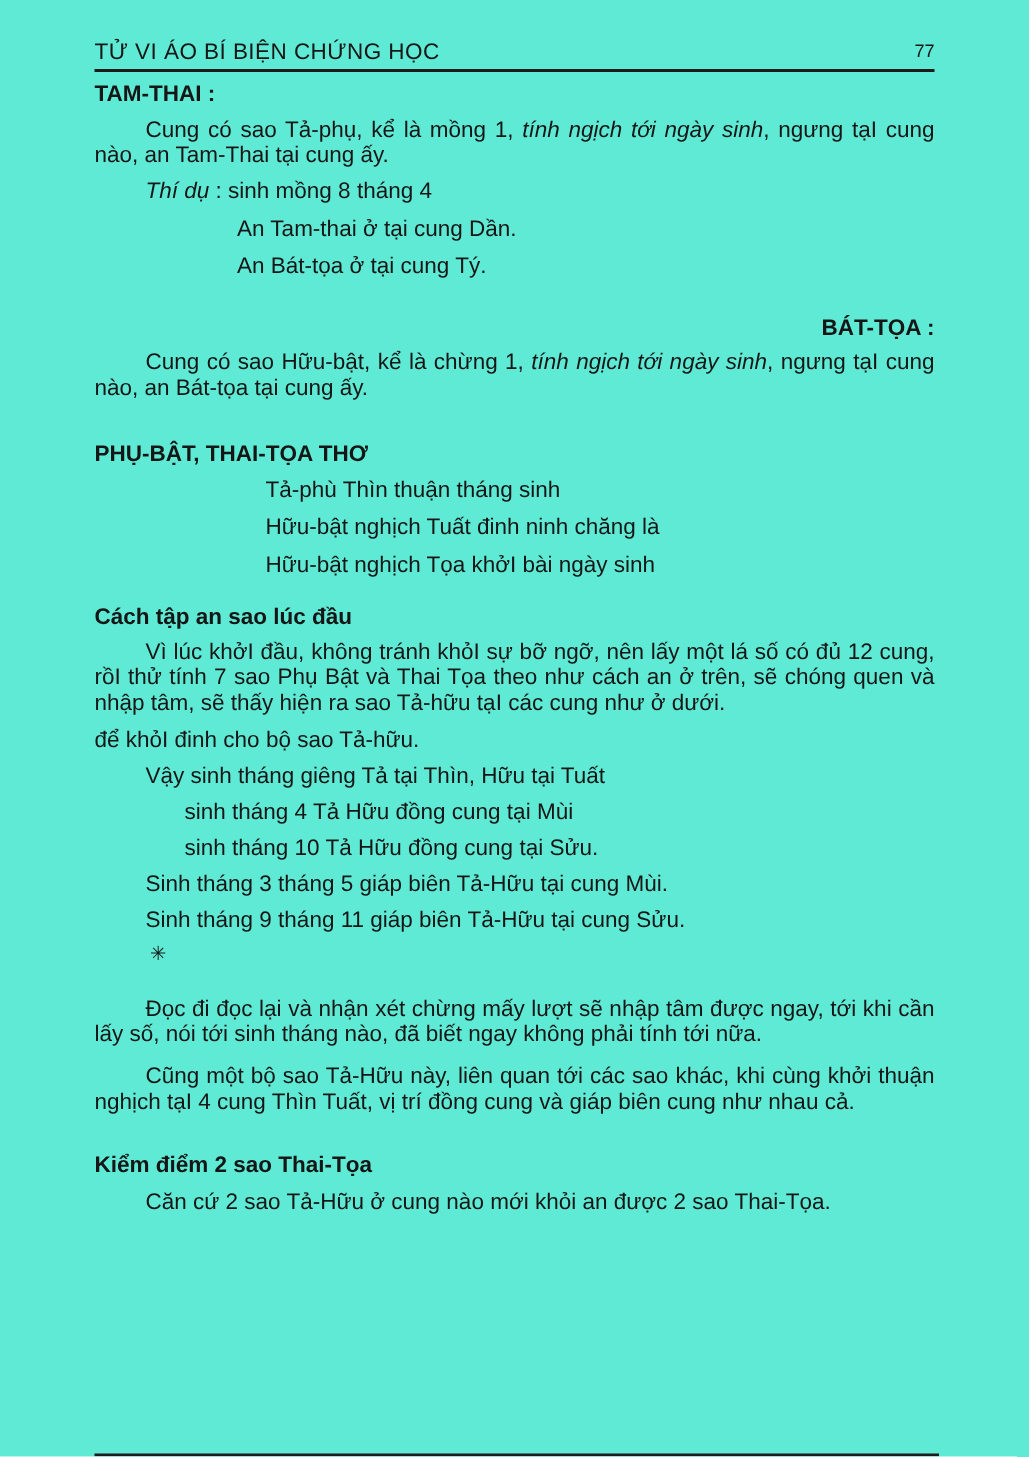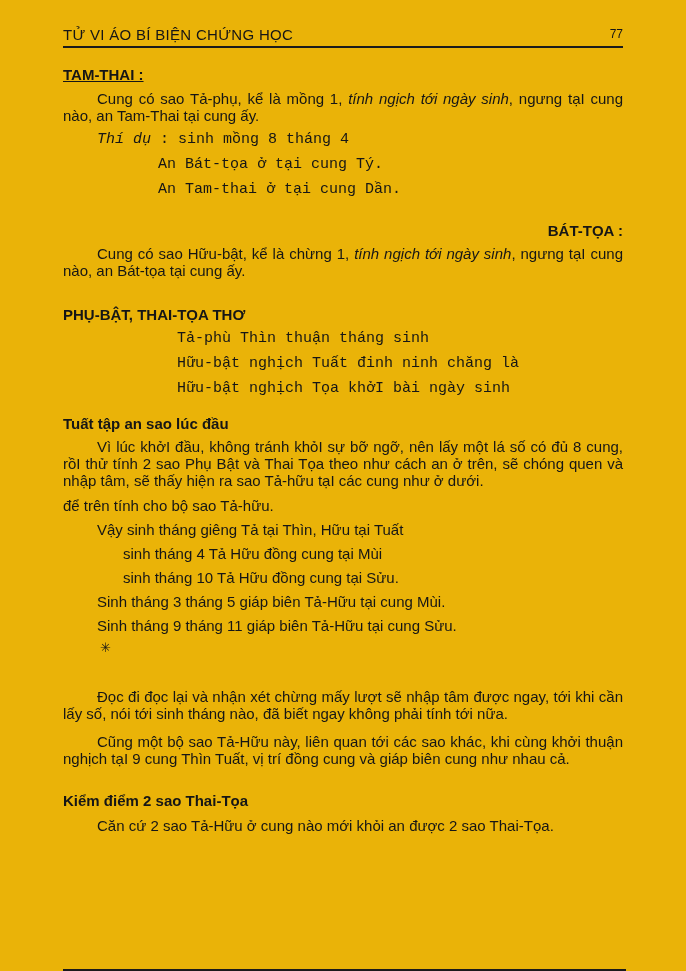--- a/index.html
+++ b/index.html
@@ -1,55 +1,55 @@
 <!DOCTYPE html>
 <html><head>
 <meta charset="utf-8">
 <style>
   html, body { margin: 0; padding: 0; background: #ffffff; }
   .page {
     width: 686px;
     height: 971px;
     box-sizing: border-box;
     position: relative;
-    background: #eab308;
+    background: #5eead4;
     color: #161616;
     font-family: "Liberation Sans", "DejaVu Sans", sans-serif;
     font-size: 15px;
     line-height: 17px;
     padding: 26px 63px 0 63px;
     overflow: hidden;
   }
   .running-header {
     display: flex;
     justify-content: space-between;
     align-items: flex-end;
     border-bottom: 2px solid #1b1b1b;
     padding-bottom: 3px;
   }
   .running-header .title { font-size: 15px; letter-spacing: 0.3px; }
   .running-header .pagenum { font-size: 12px; }
   .hd { font-weight: bold; margin: 0; font-size: 15px; line-height: 17px; }
   p { margin: 0; }
   .justify { text-align: justify; }
   .fli { text-indent: 34px; }
-  .mt18 { margin-top: 18px; text-decoration: underline; }
+  .mt18 { margin-top: 6px; }
   .mt7  { margin-top: 7px; }
   .mt6  { margin-top: 6px; }
   .mt3  { margin-top: 3px; }
   .mt20 { margin-top: 20px; text-align: right; }
   .mt27 { margin-top: 27px; }
   .mt14 { margin-top: 14px; }
   .mt5  { margin-top: 5px; }
   .mt0  { margin-top: 0; }
-  .mt34 { margin-top: 30px; }
+  .mt34 { margin-top: 18px; }
   .mt11 { margin-top: 11px; }
   .mt25 { margin-top: 25px; }
   .mt8  { margin-top: 8px; }
-  .ln25 { line-height: 25px; font-family: Liberation Mono, monospace; }
+  .ln25 { line-height: 25px; }
   .ln24 { line-height: 24px; }
   .ind34 { padding-left: 34px; }
   .ind60 { padding-left: 60px; }
   .ind95 { padding-left: 95px; }
   .ind114 { padding-left: 114px; }
   .ital { font-style: italic; }
   .sym-line { line-height: 20px; padding-left: 37px; font-size: 13px; }
   .page-footer {
     position: absolute;
     left: 63px;
@@ -69,52 +69,52 @@
   <div class="running-header">
     <span class="title">TỬ VI ÁO BÍ BIỆN CHỨNG HỌC</span>
     <span class="pagenum">77</span>
   </div>
 
   <p class="hd mt18">TAM-THAI :</p>
   <p class="justify fli mt7"><span>Cung có sao Tả-phụ, kể là mồng 1, </span><span class="ital">tính ngịch tới ngày sinh</span><span>, ngưng tạI cung nào, an Tam-Thai tại cung ấy.</span></p>
 
   <div class="mt3">
     <p class="ln25 ind34"><span class="ital">Thí dụ</span><span> : sinh mồng 8 tháng 4</span></p>
+    <p class="ln25 ind95">An Tam-thai ở tại cung Dần.</p>
     <p class="ln25 ind95">An Bát-tọa ở tại cung Tý.</p>
-    <p class="ln25 ind95">An Tam-thai ở tại cung Dần.</p>
   </div>
 
   <p class="hd mt20">BÁT-TỌA :</p>
   <p class="justify fli mt6"><span>Cung có sao Hữu-bật, kể là chừng 1, </span><span class="ital">tính ngịch tới ngày sinh</span><span>, ngưng tạI cung nào, an Bát-tọa tại cung ấy.</span></p>
 
   <p class="hd mt27">PHỤ-BẬT, THAI-TỌA THƠ</p>
   <div class="mt3">
     <p class="ln25 ind114">Tả-phù Thìn thuận tháng sinh</p>
     <p class="ln25 ind114">Hữu-bật nghịch Tuất đinh ninh chăng là</p>
     <p class="ln25 ind114">Hữu-bật nghịch Tọa khởI bài ngày sinh</p>
   </div>
 
-  <p class="hd mt14">Tuất tập an sao lúc đầu</p>
-  <p class="justify fli mt6">Vì lúc khởI đầu, không tránh khỏI sự bỡ ngỡ, nên lấy một lá số có đủ 8 cung, rồI thử tính 2 sao Phụ Bật và Thai Tọa theo như cách an ở trên, sẽ chóng quen và nhập tâm, sẽ thấy hiện ra sao Tả-hữu tạI các cung như ở dưới.</p>
+  <p class="hd mt14">Cách tập an sao lúc đầu</p>
+  <p class="justify fli mt6">Vì lúc khởI đầu, không tránh khỏI sự bỡ ngỡ, nên lấy một lá số có đủ 12 cung, rồI thử tính 7 sao Phụ Bật và Thai Tọa theo như cách an ở trên, sẽ chóng quen và nhập tâm, sẽ thấy hiện ra sao Tả-hữu tạI các cung như ở dưới.</p>
 
   <div class="mt5">
-    <p class="ln24">để trên tính cho bộ sao Tả-hữu.</p>
+    <p class="ln24">để khỏI đinh cho bộ sao Tả-hữu.</p>
   </div>
 
   <div class="mt0">
     <p class="ln24 ind34">Vậy sinh tháng giêng Tả tại Thìn, Hữu tại Tuất</p>
     <p class="ln24 ind60">sinh tháng 4 Tả Hữu đồng cung tại Mùi</p>
     <p class="ln24 ind60">sinh tháng 10 Tả Hữu đồng cung tại Sửu.</p>
     <p class="ln24 ind34">Sinh tháng 3 tháng 5 giáp biên Tả-Hữu tại cung Mùi.</p>
     <p class="ln24 ind34">Sinh tháng 9 tháng 11 giáp biên Tả-Hữu tại cung Sửu.</p>
     <p class="sym-line">✳</p>
   </div>
 
   <p class="justify fli mt34">Đọc đi đọc lại và nhận xét chừng mấy lượt sẽ nhập tâm được ngay, tới khi cần lấy số, nói tới sinh tháng nào, đã biết ngay không phải tính tới nữa.</p>
-  <p class="justify fli mt11">Cũng một bộ sao Tả-Hữu này, liên quan tới các sao khác, khi cùng khởi thuận nghịch tạI 9 cung Thìn Tuất, vị trí đồng cung và giáp biên cung như nhau cả.</p>
+  <p class="justify fli mt11">Cũng một bộ sao Tả-Hữu này, liên quan tới các sao khác, khi cùng khởi thuận nghịch tạI 4 cung Thìn Tuất, vị trí đồng cung và giáp biên cung như nhau cả.</p>
 
   <p class="hd mt25">Kiểm điểm 2 sao Thai-Tọa</p>
   <p class="fli mt8">Căn cứ 2 sao Tả-Hữu ở cung nào mới khỏi an được 2 sao Thai-Tọa.</p>
 
   <div class="page-footer">
     <span>HÀ LẠC DÃ PHU VIỆT VIÊM TỬ</span>
   </div>
 
 </div>
 

